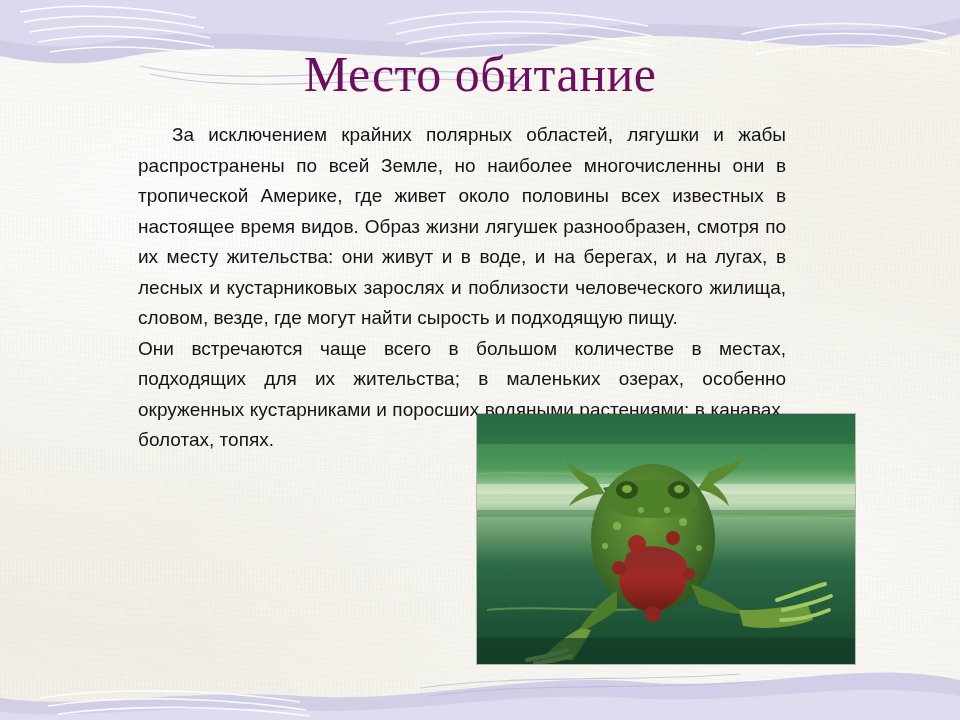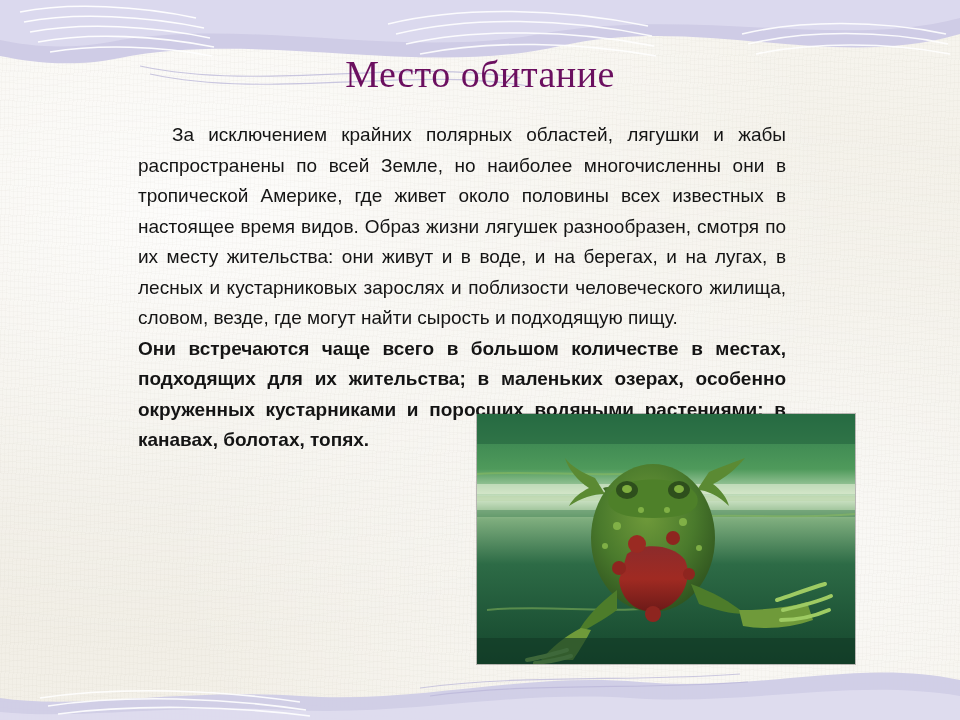--- a/index.html
+++ b/index.html
@@ -56,21 +56,21 @@
   }
 
   
   .title {
     position: absolute;
     top: 44px;
     left: 0;
     width: 960px;
     text-align: center;
     font-family: "Liberation Serif", serif;
-    font-size: 38px;
+    font-size: 50px;
     line-height: 60px;
     color: #6b0f5f;
     letter-spacing: 0.5px;
     z-index: 5;
   }
 
   
   .body-text {
     position: absolute;
     top: 120px;
@@ -86,21 +86,20 @@
   }
   .para.justify {
     text-align: justify;
     text-justify: inter-word;
   }
   .para.p1 {
     text-indent: 34px;
   }
   .para.p2 {
     margin-top: 0;
-    font-weight: bold;
   }
 
   
   .photo {
     position: absolute;
     left: 477px;
     top: 414px;
     width: 378px;
     height: 250px;
     z-index: 6;

